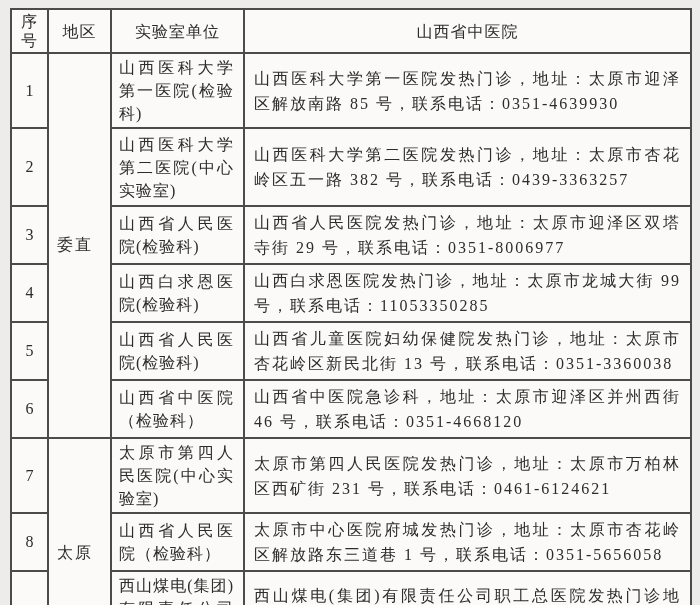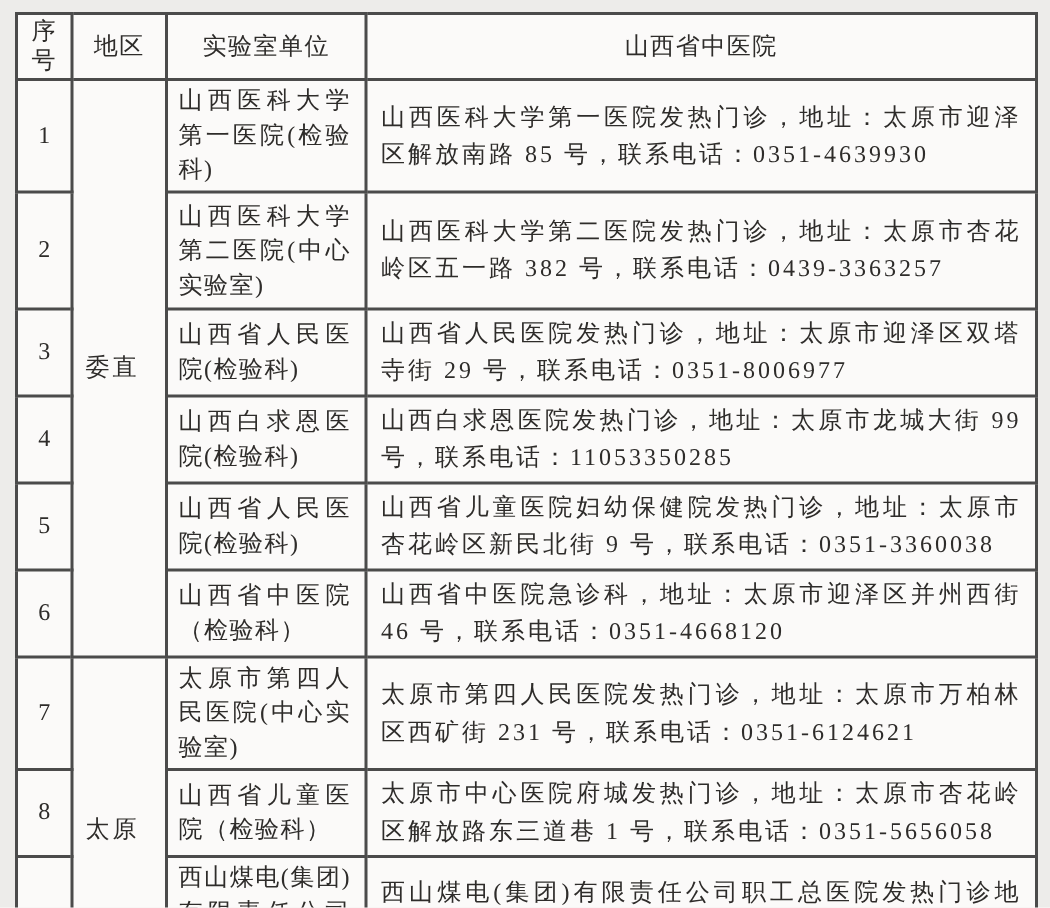--- a/index.html
+++ b/index.html
@@ -117,36 +117,36 @@
       <td class="addr-cell">山西省人民医院发热门诊，地址：太原市迎泽区双塔寺街 29 号，联系电话：0351-8006977</td>
     </tr>
     <tr>
       <td class="num-cell">4</td>
       <td class="unit-cell">山西白求恩医院(检验科)</td>
       <td class="addr-cell">山西白求恩医院发热门诊，地址：太原市龙城大街 99 号，联系电话：11053350285</td>
     </tr>
     <tr>
       <td class="num-cell">5</td>
       <td class="unit-cell">山西省人民医院(检验科)</td>
-      <td class="addr-cell">山西省儿童医院妇幼保健院发热门诊，地址：太原市杏花岭区新民北街 9 号，联系电话：0351-3360038</td>
+      <td class="addr-cell">山西省儿童医院妇幼保健院发热门诊，地址：太原市杏花岭区新民北街 13 号，联系电话：0351-3360038</td>
     </tr>
     <tr>
       <td class="num-cell">6</td>
       <td class="unit-cell">山西省中医院（检验科）</td>
       <td class="addr-cell">山西省中医院急诊科，地址：太原市迎泽区并州西街 46 号，联系电话：0351-4668120</td>
     </tr>
     <tr>
       <td class="num-cell">7</td>
       <td class="region-cell" rowspan="3">太原</td>
       <td class="unit-cell">太原市第四人民医院(中心实验室)</td>
-      <td class="addr-cell">太原市第四人民医院发热门诊，地址：太原市万柏林区西矿街 231 号，联系电话：0351-6124621</td>
+      <td class="addr-cell">太原市第四人民医院发热门诊，地址：太原市万柏林区西矿街 231 号，联系电话：0461-6124621</td>
     </tr>
     <tr>
       <td class="num-cell">8</td>
-      <td class="unit-cell">山西省儿童医院（检验科）</td>
+      <td class="unit-cell">山西省人民医院（检验科）</td>
       <td class="addr-cell">太原市中心医院府城发热门诊，地址：太原市杏花岭区解放路东三道巷 1 号，联系电话：0351-5656058</td>
     </tr>
     <tr>
       <td class="num-cell">9</td>
       <td class="unit-cell">西山煤电(集团)有限责任公司职工总医院（检验科）</td>
       <td class="addr-cell">西山煤电(集团)有限责任公司职工总医院发热门诊地址：太原市万柏林区太白东巷 15 号，联系电话：0351-6210507(白天)；0351-6210834(夜间)</td>
     </tr>
   </tbody>
     </table>
 </div>

